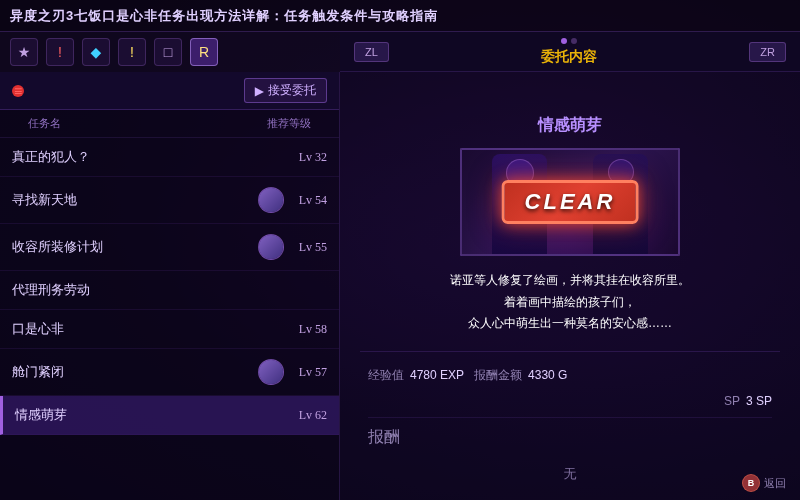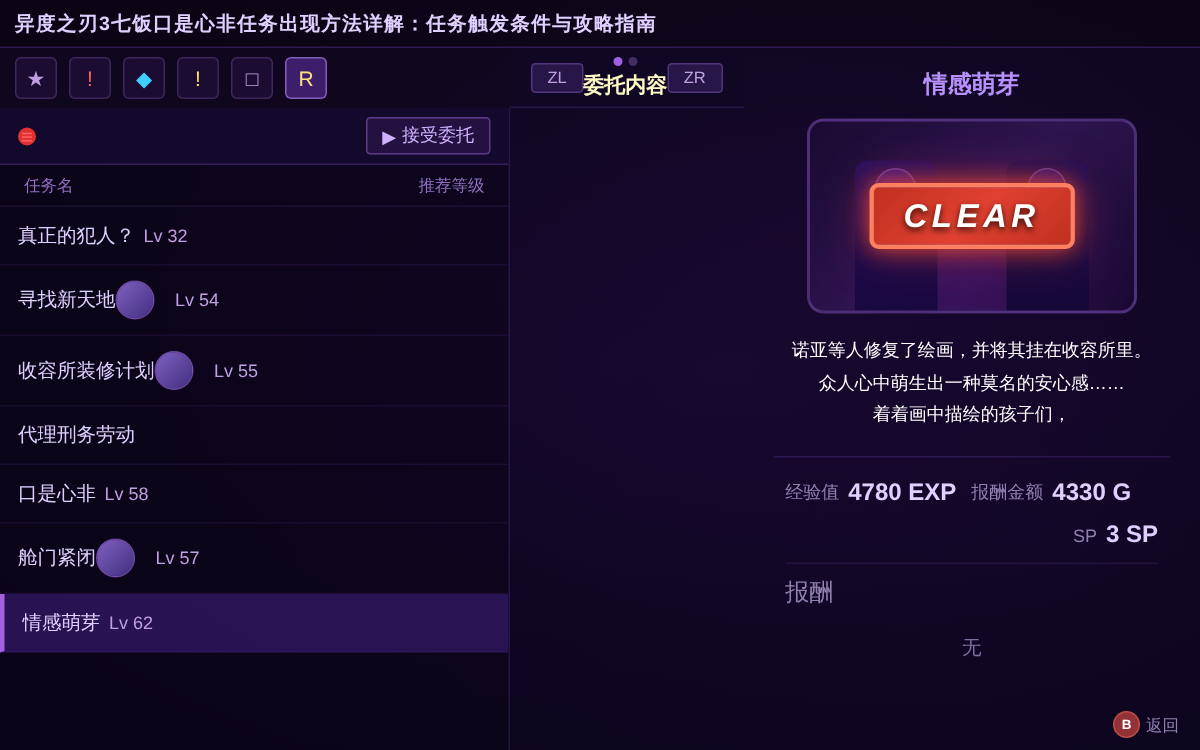--- a/index.html
+++ b/index.html
@@ -113,37 +113,39 @@
       font-size: 12px;
       padding: 3px 10px;
       border-radius: 3px;
       cursor: pointer;
       display: flex; align-items: center; gap: 4px;
     }
 
     .col-headers {
       display: flex;
       justify-content: space-between;
-      padding: 6px 16px;
+      padding: 6px 28px;
       color: #9070c0;
       font-size: 11px;
       border-bottom: 1px solid rgba(100,60,160,0.2);
     }
 
     .quest-list {
       overflow-y: auto;
       height: calc(100% - 80px);
     }
     .quest-item {
       display: flex;
       align-items: center;
+      justify-content: space-between;
       padding: 10px 12px;
       border-bottom: 1px solid rgba(60,30,100,0.3);
       cursor: pointer;
       transition: background 0.15s;
+      font-family: Liberation Serif, serif;
     }
     .quest-item.active {
       background: rgba(60,30,120,0.6);
       border-left: 3px solid #a060e0;
     }
     .quest-name {
       color: #e0d0ff;
       font-size: 13px;
     }
     .quest-right {
@@ -171,21 +173,22 @@
     }
 
     
     .right-panel {
       position: absolute;
       top: 32px; left: 340px; right: 0;
       bottom: 0;
       background: rgba(12,6,28,0.7);
       z-index: 5;
       display: flex;
-      flex-direction: row;
+      flex-direction: column;
+      gap: 29px;
     }
 
     .right-header {
       height: 40px;
       background: rgba(15,8,35,0.9);
       display: flex;
       align-items: center;
       justify-content: space-between;
       padding: 0 14px;
       border-bottom: 1px solid rgba(100,60,160,0.3);
@@ -193,21 +196,21 @@
     .zl-btn, .zr-btn {
       background: rgba(50,30,90,0.7);
       border: 1px solid rgba(150,100,200,0.4);
       color: #c0a0e0;
       font-size: 11px;
       padding: 3px 10px;
       border-radius: 3px;
       cursor: pointer;
     }
     .panel-title {
-      color: #fef9c3;
+      color: #eab308;
       font-size: 14px;
       font-weight: bold;
     }
     .dot-indicators {
       display: flex; gap: 4px; align-items: center;
     }
     .dot { width: 6px; height: 6px; border-radius: 50%; background: rgba(150,100,200,0.4); }
     .dot.active { background: #a060e0; }
 
     .right-content {
@@ -220,24 +223,24 @@
       color: #b890ff;
       font-size: 16px;
       font-weight: bold;
       text-align: center;
       margin-bottom: 12px;
     }
 
     
     .preview-area {
       width: 220px;
-      height: 130px;
+      height: 108px;
       margin: 0 auto 14px;
       border: 2px solid rgba(120,80,180,0.5);
-      border-radius: 11px;
+      border-radius: 1px;
       position: relative;
       overflow: hidden;
       background: linear-gradient(135deg, #1a0a30 0%, #2d1550 50%, #1a0830 100%);
     }
     .preview-scene {
       width: 100%; height: 100%;
       display: flex; align-items: center; justify-content: center;
       position: relative;
     }
     
@@ -314,22 +317,22 @@
     }
     .reward-item {
       display: flex; gap: 6px; align-items: center;
     }
     .reward-key {
       color: #9080b0;
       font-size: 12px;
     }
     .reward-val {
       color: #e0d0ff;
-      font-size: 16px;
-      font-weight: bold;
+      font-size: 12px;
+      font-weight: normal;
     }
     .reward-divider {
       height: 1px;
       background: rgba(100,60,160,0.2);
       margin: 4px 8px;
     }
     .reward-none {
       color: #8070a0;
       font-size: 13px;
       text-align: center;
@@ -469,22 +472,22 @@
         <div class="char-right">
           <div class="char-head-right"></div>
         </div>
 
         <div class="clear-badge">CLEAR</div>
       </div>
     </div>
 
     <div class="quest-desc" id="quest-desc">
         <div>诺亚等人修复了绘画，并将其挂在收容所里。</div>
+        <div>着着画中描绘的孩子们，</div>
         <div>众人心中萌生出一种莫名的安心感……</div>
-        <div>着着画中描绘的孩子们，</div>
       </div>
 
     <div class="rewards-section">
       <div class="reward-row">
         <div class="reward-item">
           <span class="reward-key">经验值</span>
           <span class="reward-val">4780 EXP</span>
         </div>
         <div class="reward-item">
           <span class="reward-key">报酬金额</span>

